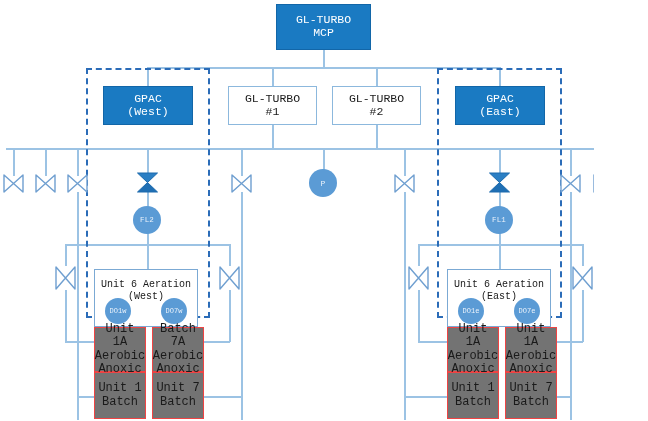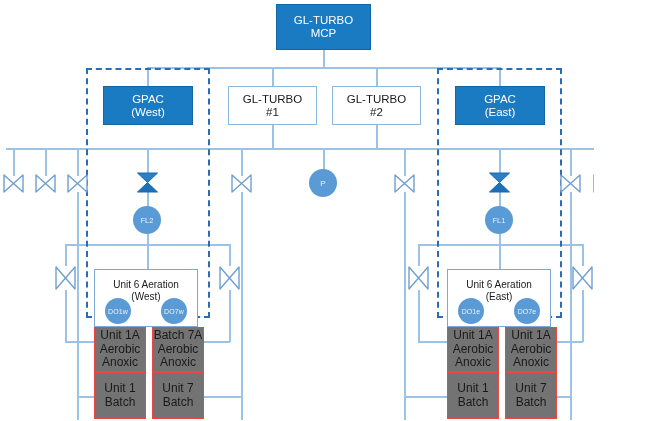--- a/index.html
+++ b/index.html
@@ -1,18 +1,18 @@
 <!DOCTYPE html>
 <html><head>
 <meta charset="utf-8">
 <title>GL-TURBO MCP Process Diagram</title>
 <style>
   html,body{margin:0;padding:0;background:#ffffff;}
   body{font-family:"Liberation Sans","DejaVu Sans",sans-serif;}
-  #stage{position:relative;width:594px;height:421px;background:#ffffff;overflow:hidden;}
+  #stage{position:relative;width:594px;height:421px;background:#ffffff;overflow:hidden;font-family:Liberation Mono, monospace;}
 
   
   .node{position:absolute;box-sizing:border-box;display:flex;align-items:center;
         justify-content:center;text-align:center;line-height:1.12;}
   .blue-box{background:#1a7ac2;border:1px solid #1266a8;color:#ffffff;font-size:11.5px;}
   .white-box{background:#ffffff;border:1px solid #8cb8dd;color:#1a1a1a;font-size:11.5px;}
   .unit-box{background:#737373;border:1px solid #ef4444;color:#1a1a1a;font-size:12px;}
   .aer-box{background:#ffffff;border:1px solid #7ba9d4;color:#1a1a1a;font-size:10px;}
   .aer-label{position:absolute;left:0;right:0;top:9px;text-align:center;
              font-size:10px;color:#1a1a1a;line-height:1.2;}

